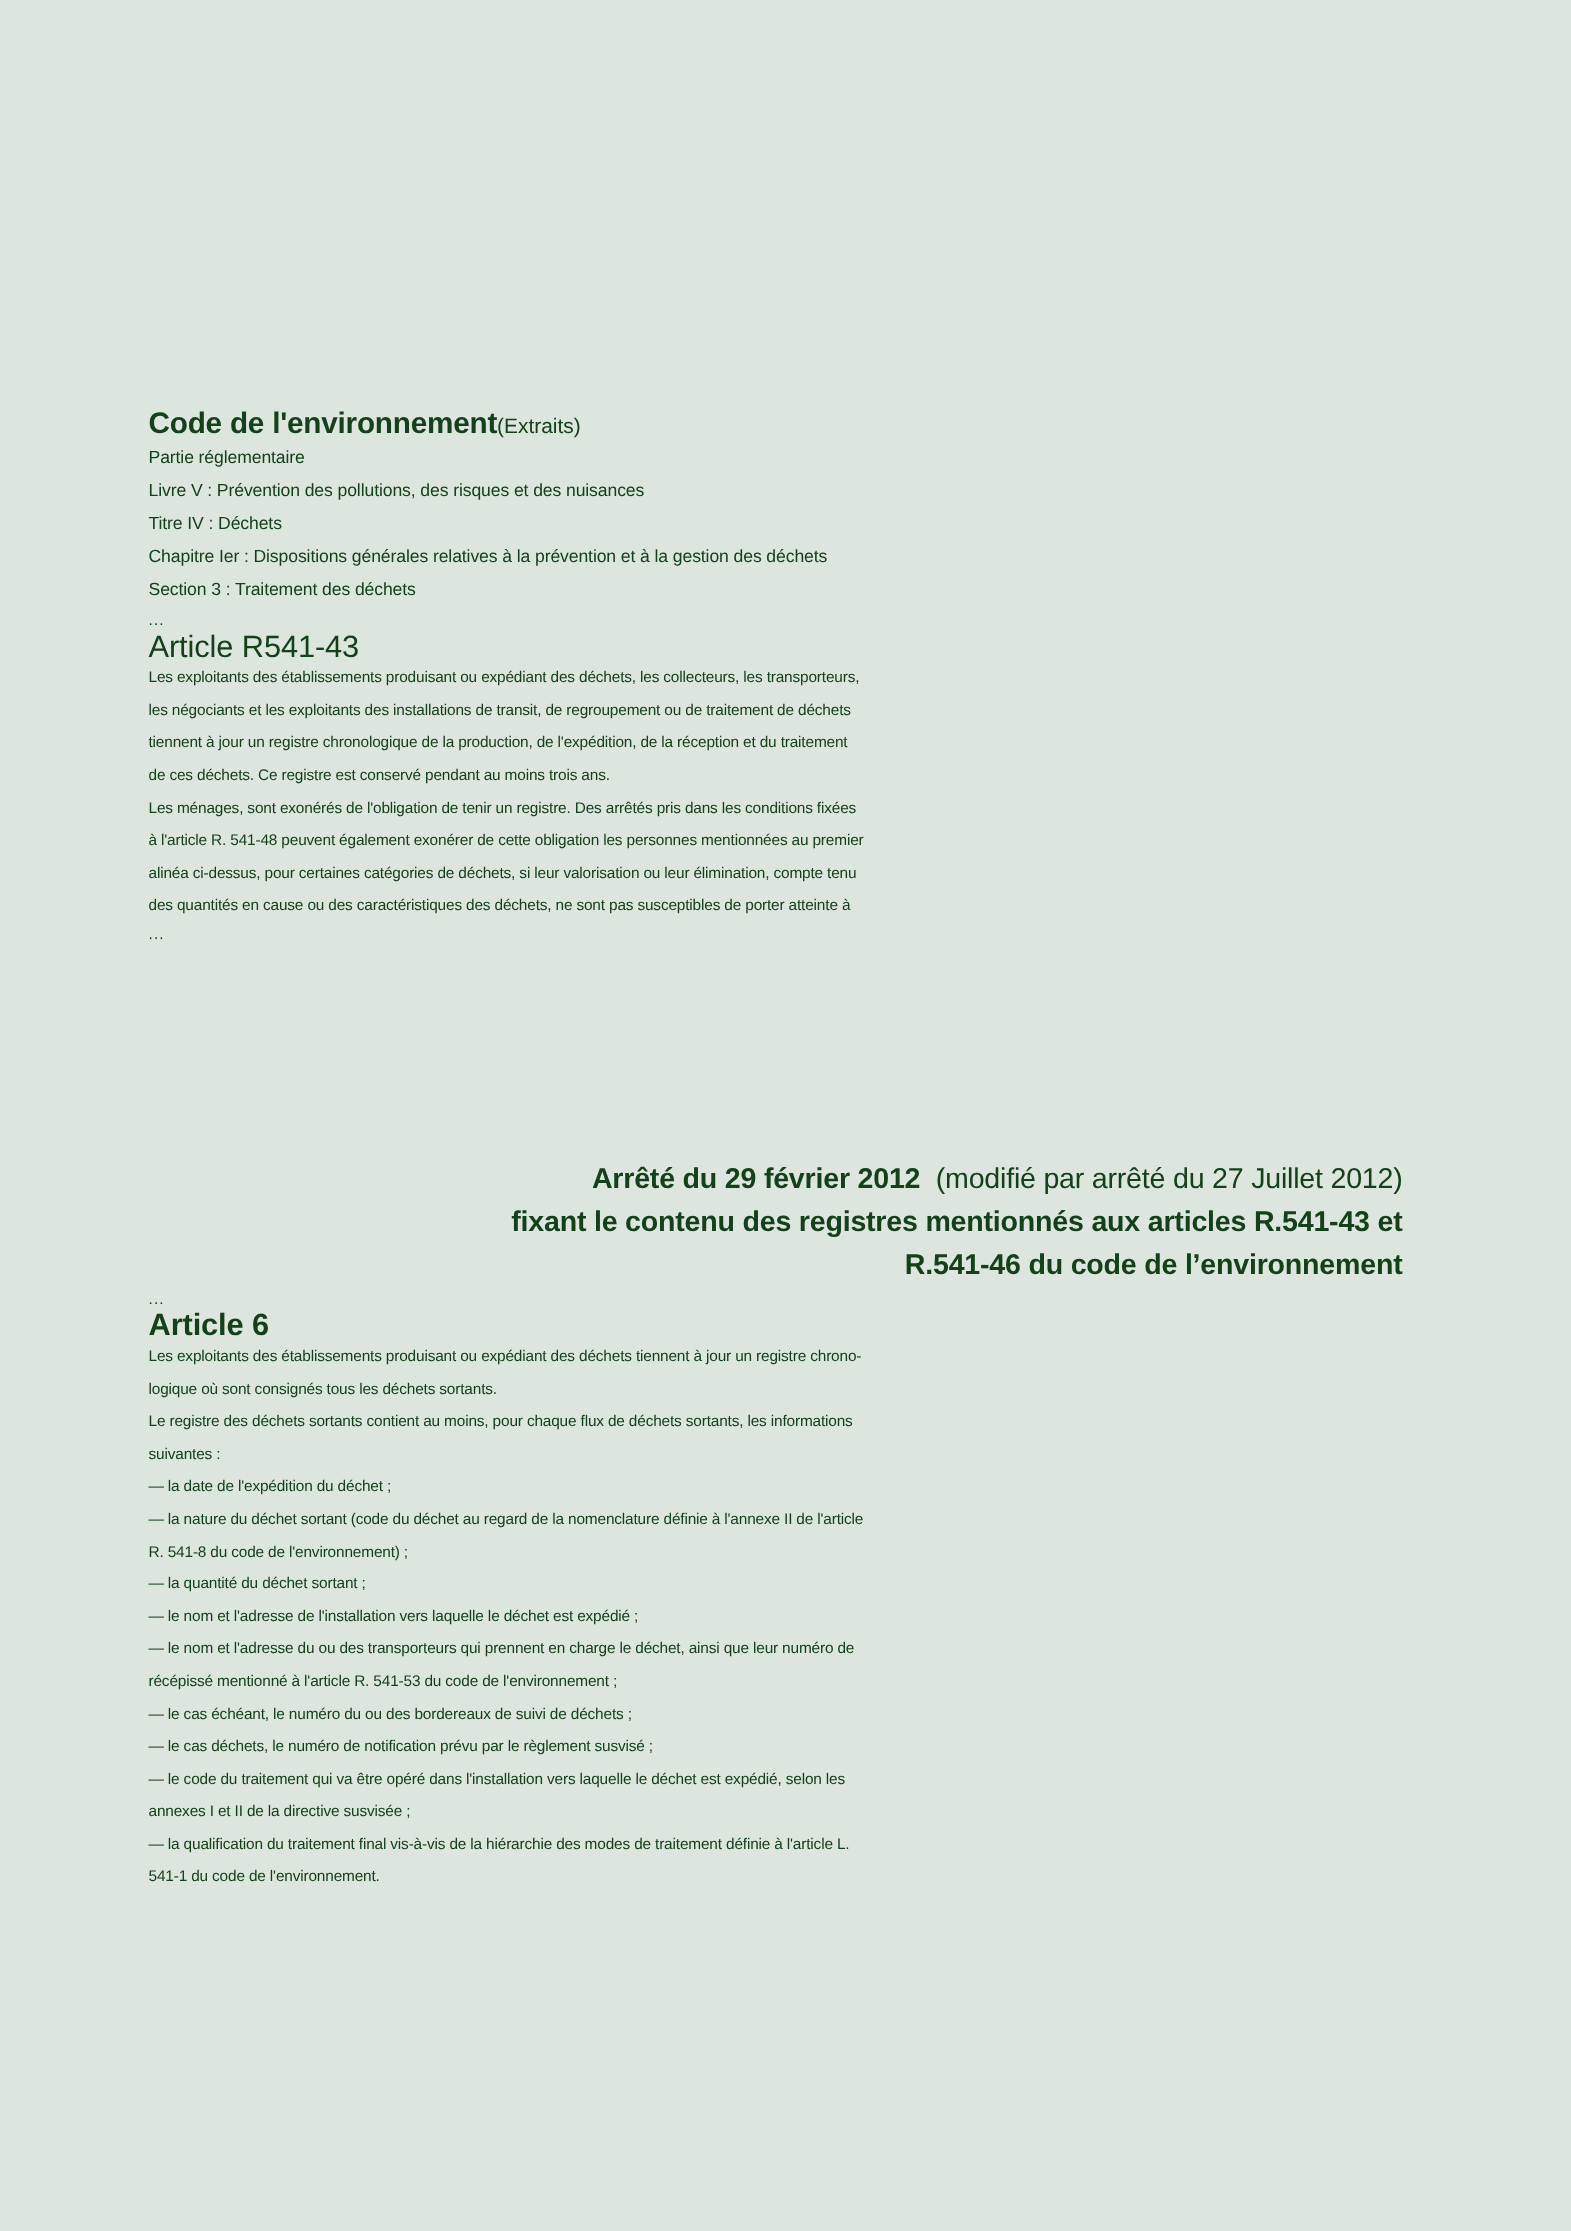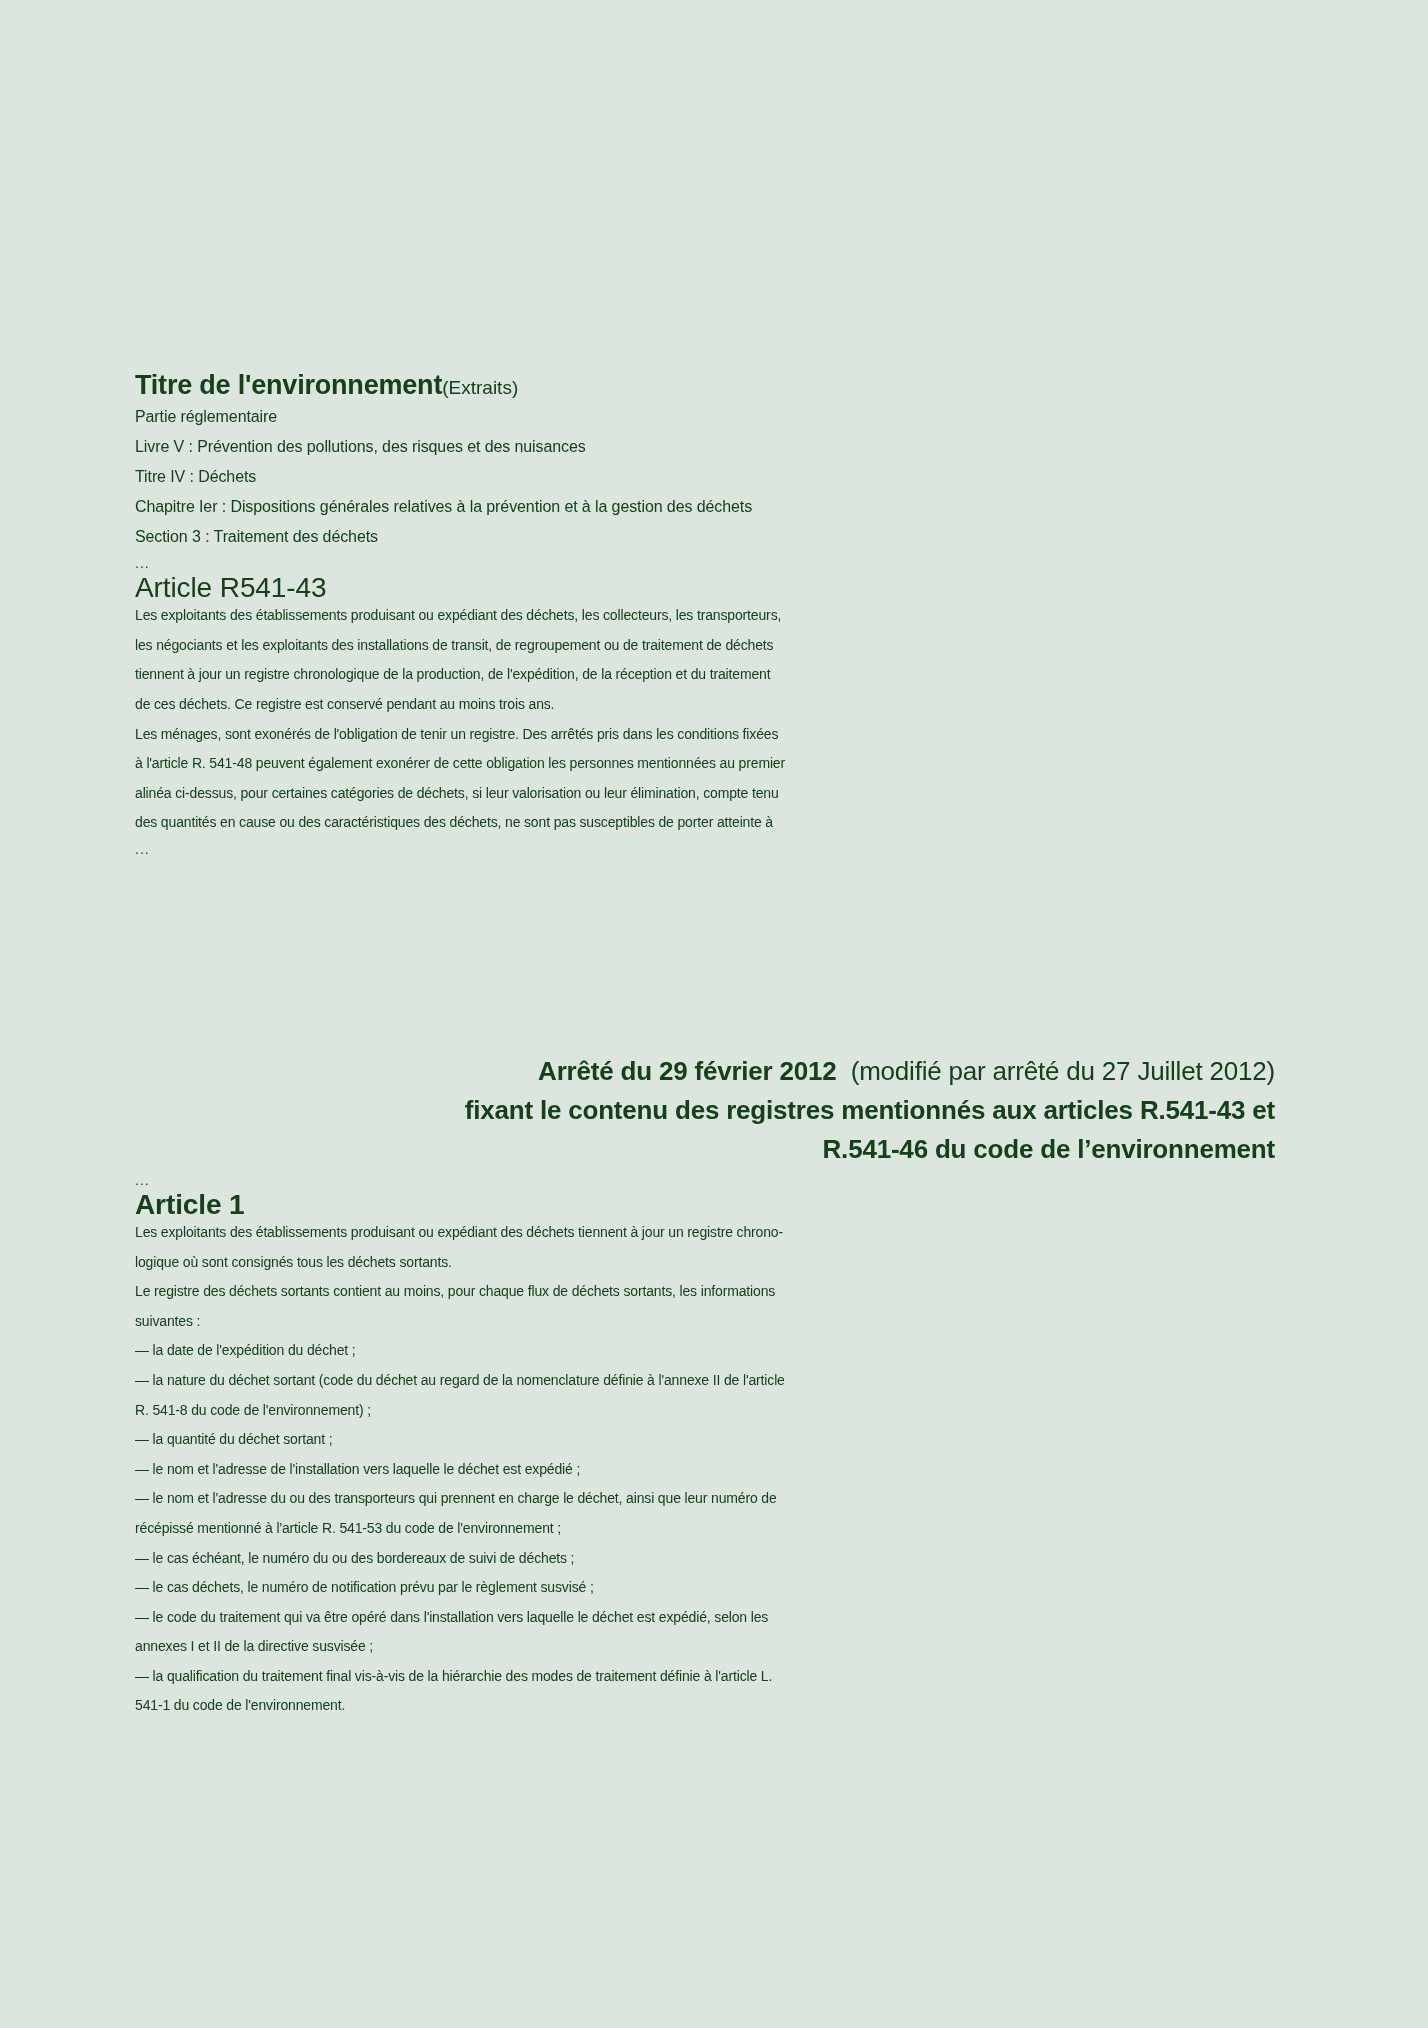--- a/index.html
+++ b/index.html
@@ -95,21 +95,21 @@
 </style>
 </head>
 <body>
 
 <div class="page">
   <div class="content">
 
     <div>
 
       <div class="doc-title">
-        <span>Titre de l'environnement</span><span class="extract">(Extraits)</span>
+        <span>Code de l'environnement</span><span class="extract">(Extraits)</span>
       </div>
 
       <div class="hier-line">Partie réglementaire</div>
       <div class="hier-line">Livre V : Prévention des pollutions, des risques et des nuisances</div>
       <div class="hier-line">Titre IV : Déchets</div>
       <div class="hier-line">Chapitre Ier : Dispositions générales relatives à la prévention et à la gestion des déchets</div>
       <div class="hier-line">Section 3 : Traitement des déchets</div>
 
       <div class="ellipsis">...</div>
 
@@ -132,21 +132,21 @@
     <div>
 
       <div class="arrete-title">
         <span>Arrêté du 29 février 2012</span><span>&nbsp; </span><span class="light">(modifié par arrêté du 27 Juillet 2012)</span>
       </div>
       <div class="arrete-title">fixant  le contenu des registres mentionnés aux articles R.541-43 et</div>
       <div class="arrete-title">R.541-46 du code de l’environnement</div>
 
       <div class="ellipsis">...</div>
 
-      <div class="article-label bold">Article 1</div>
+      <div class="article-label bold">Article 6</div>
 
       <div class="body-line">Les exploitants des établissements produisant ou expédiant des déchets tiennent à jour un registre chrono-</div>
       <div class="body-line">logique où sont consignés tous les déchets sortants.</div>
       <div class="body-line">Le registre des déchets sortants contient au moins, pour chaque flux de déchets sortants, les informations</div>
       <div class="body-line">suivantes :</div>
       <div class="body-line">— la date de l'expédition du déchet ;</div>
       <div class="body-line">— la nature du déchet sortant (code du déchet au regard de la nomenclature définie à l'annexe II de l'article</div>
       <div class="body-line">R. 541-8 du code de l'environnement) ;</div>
       <div class="body-line">— la quantité du déchet sortant ;</div>
       <div class="body-line">— le nom et l'adresse de l'installation vers laquelle le déchet est expédié ;</div>

